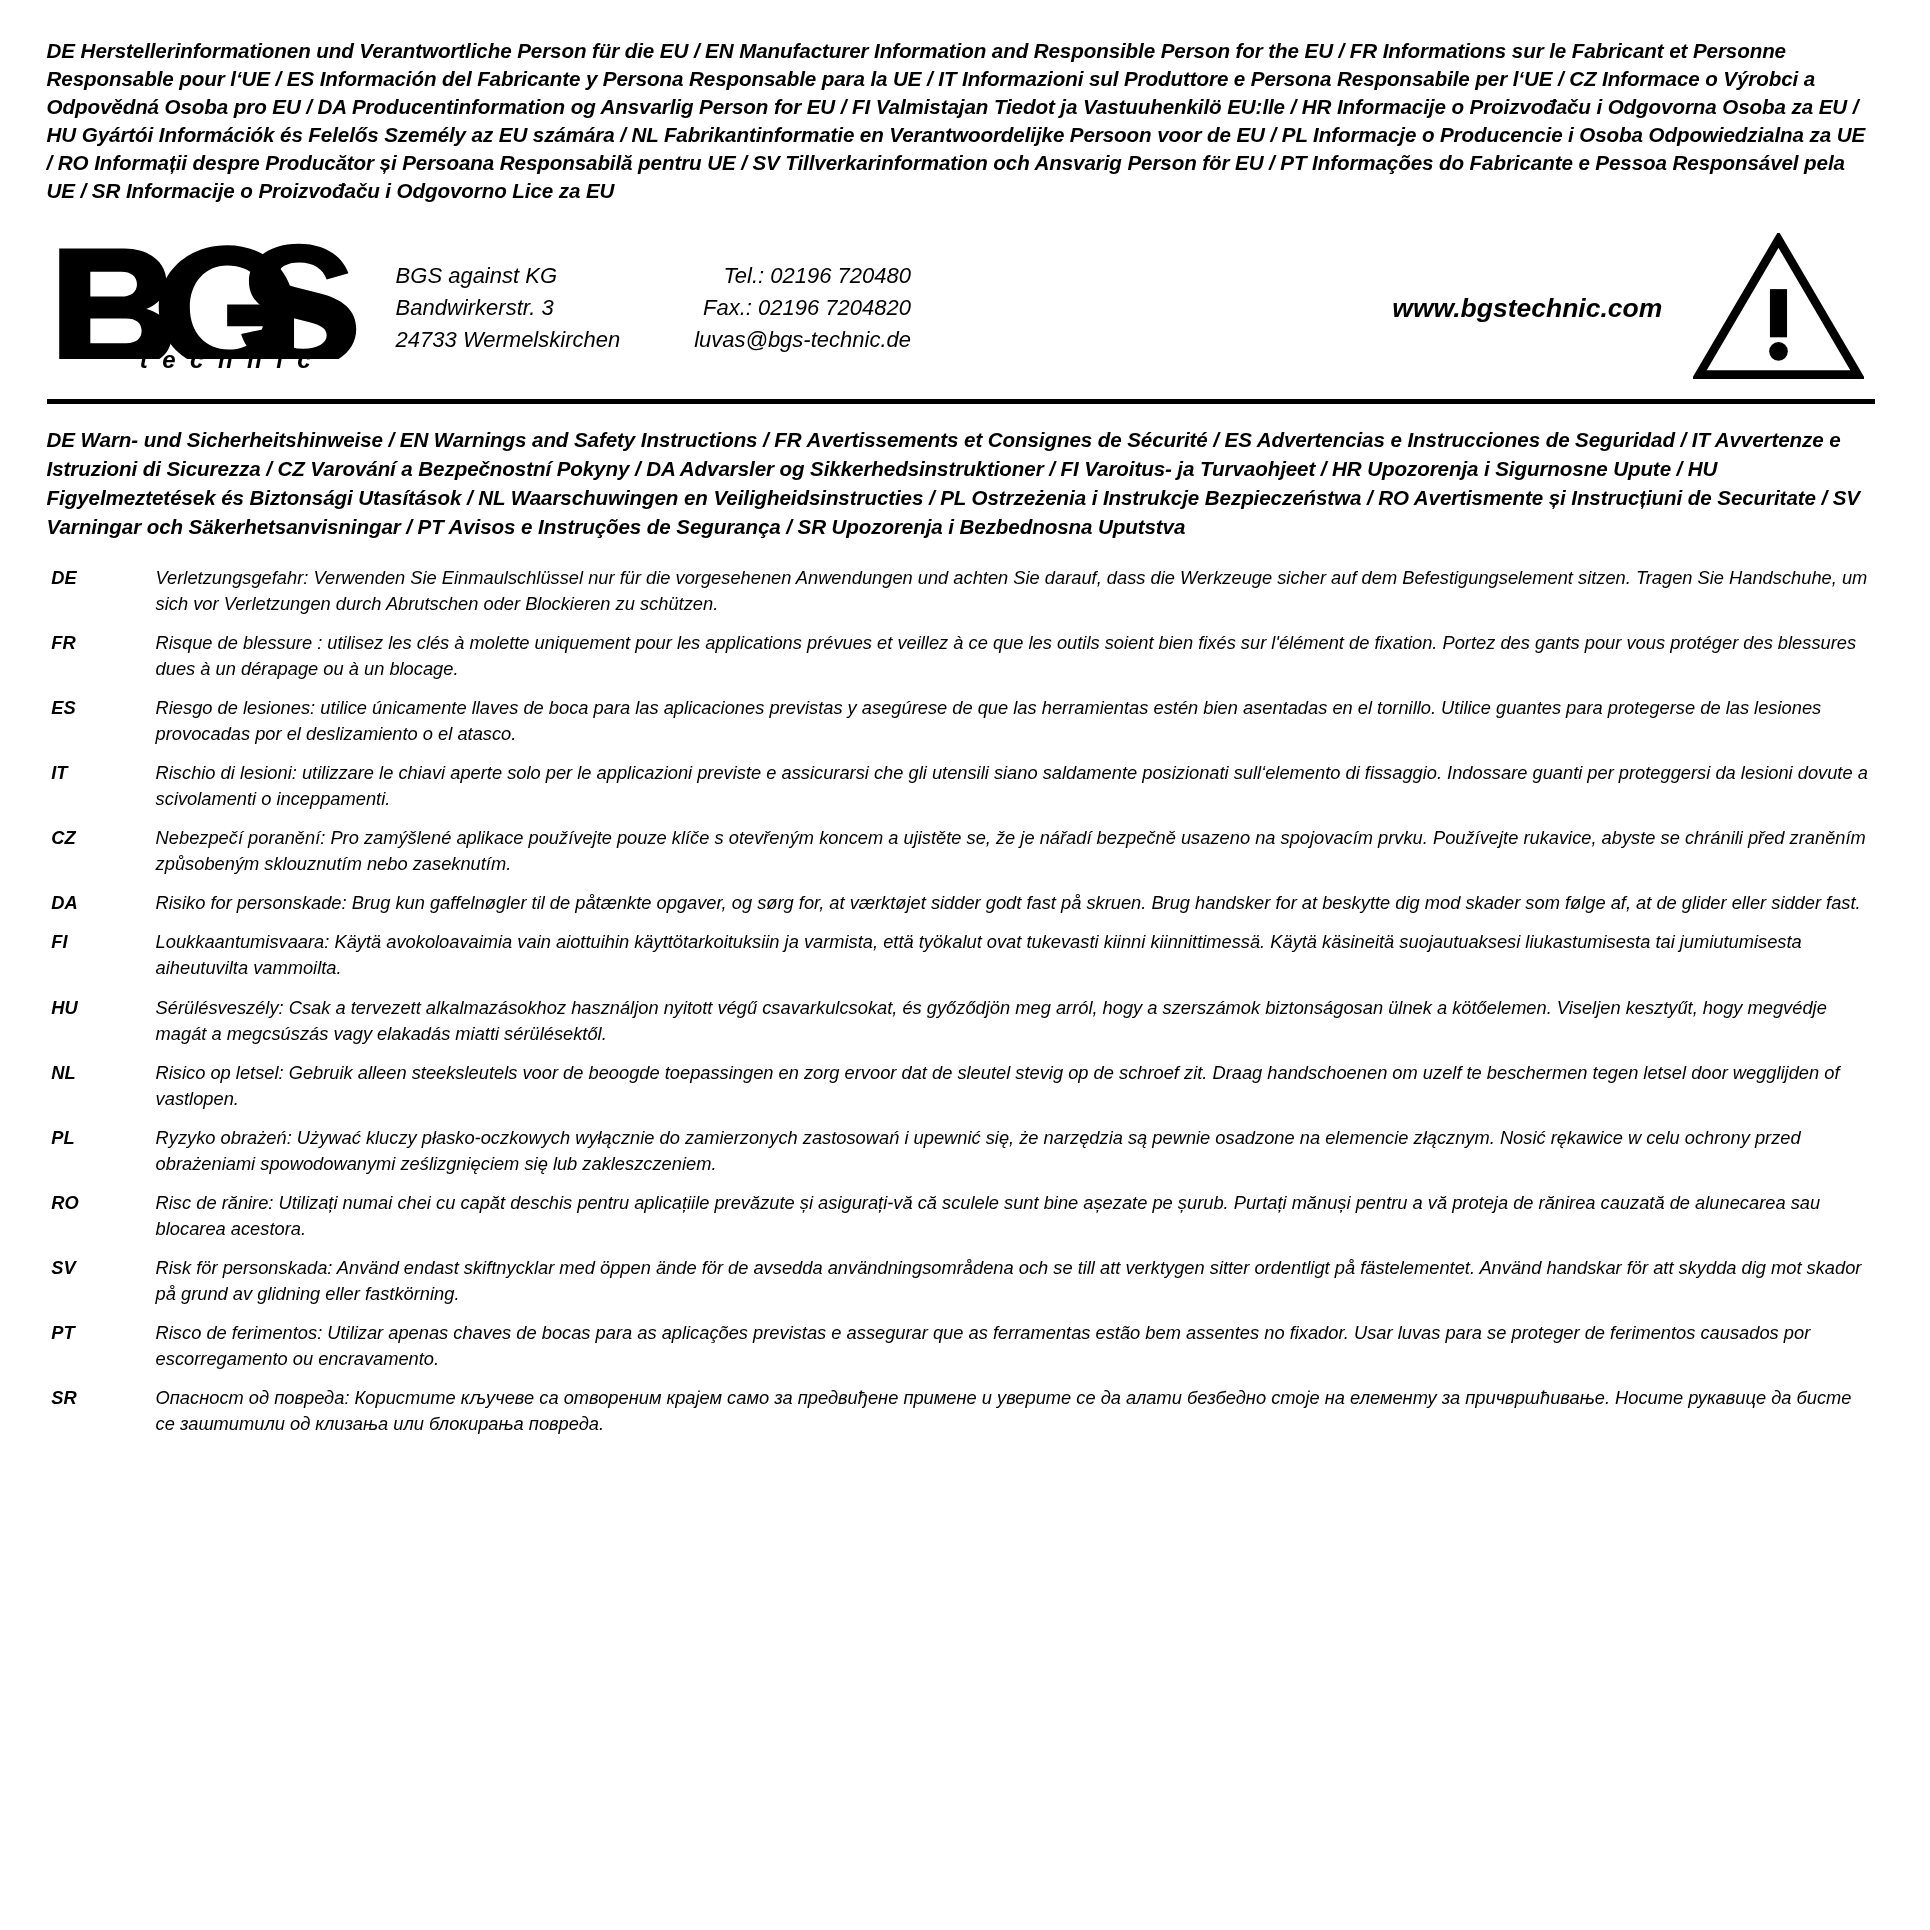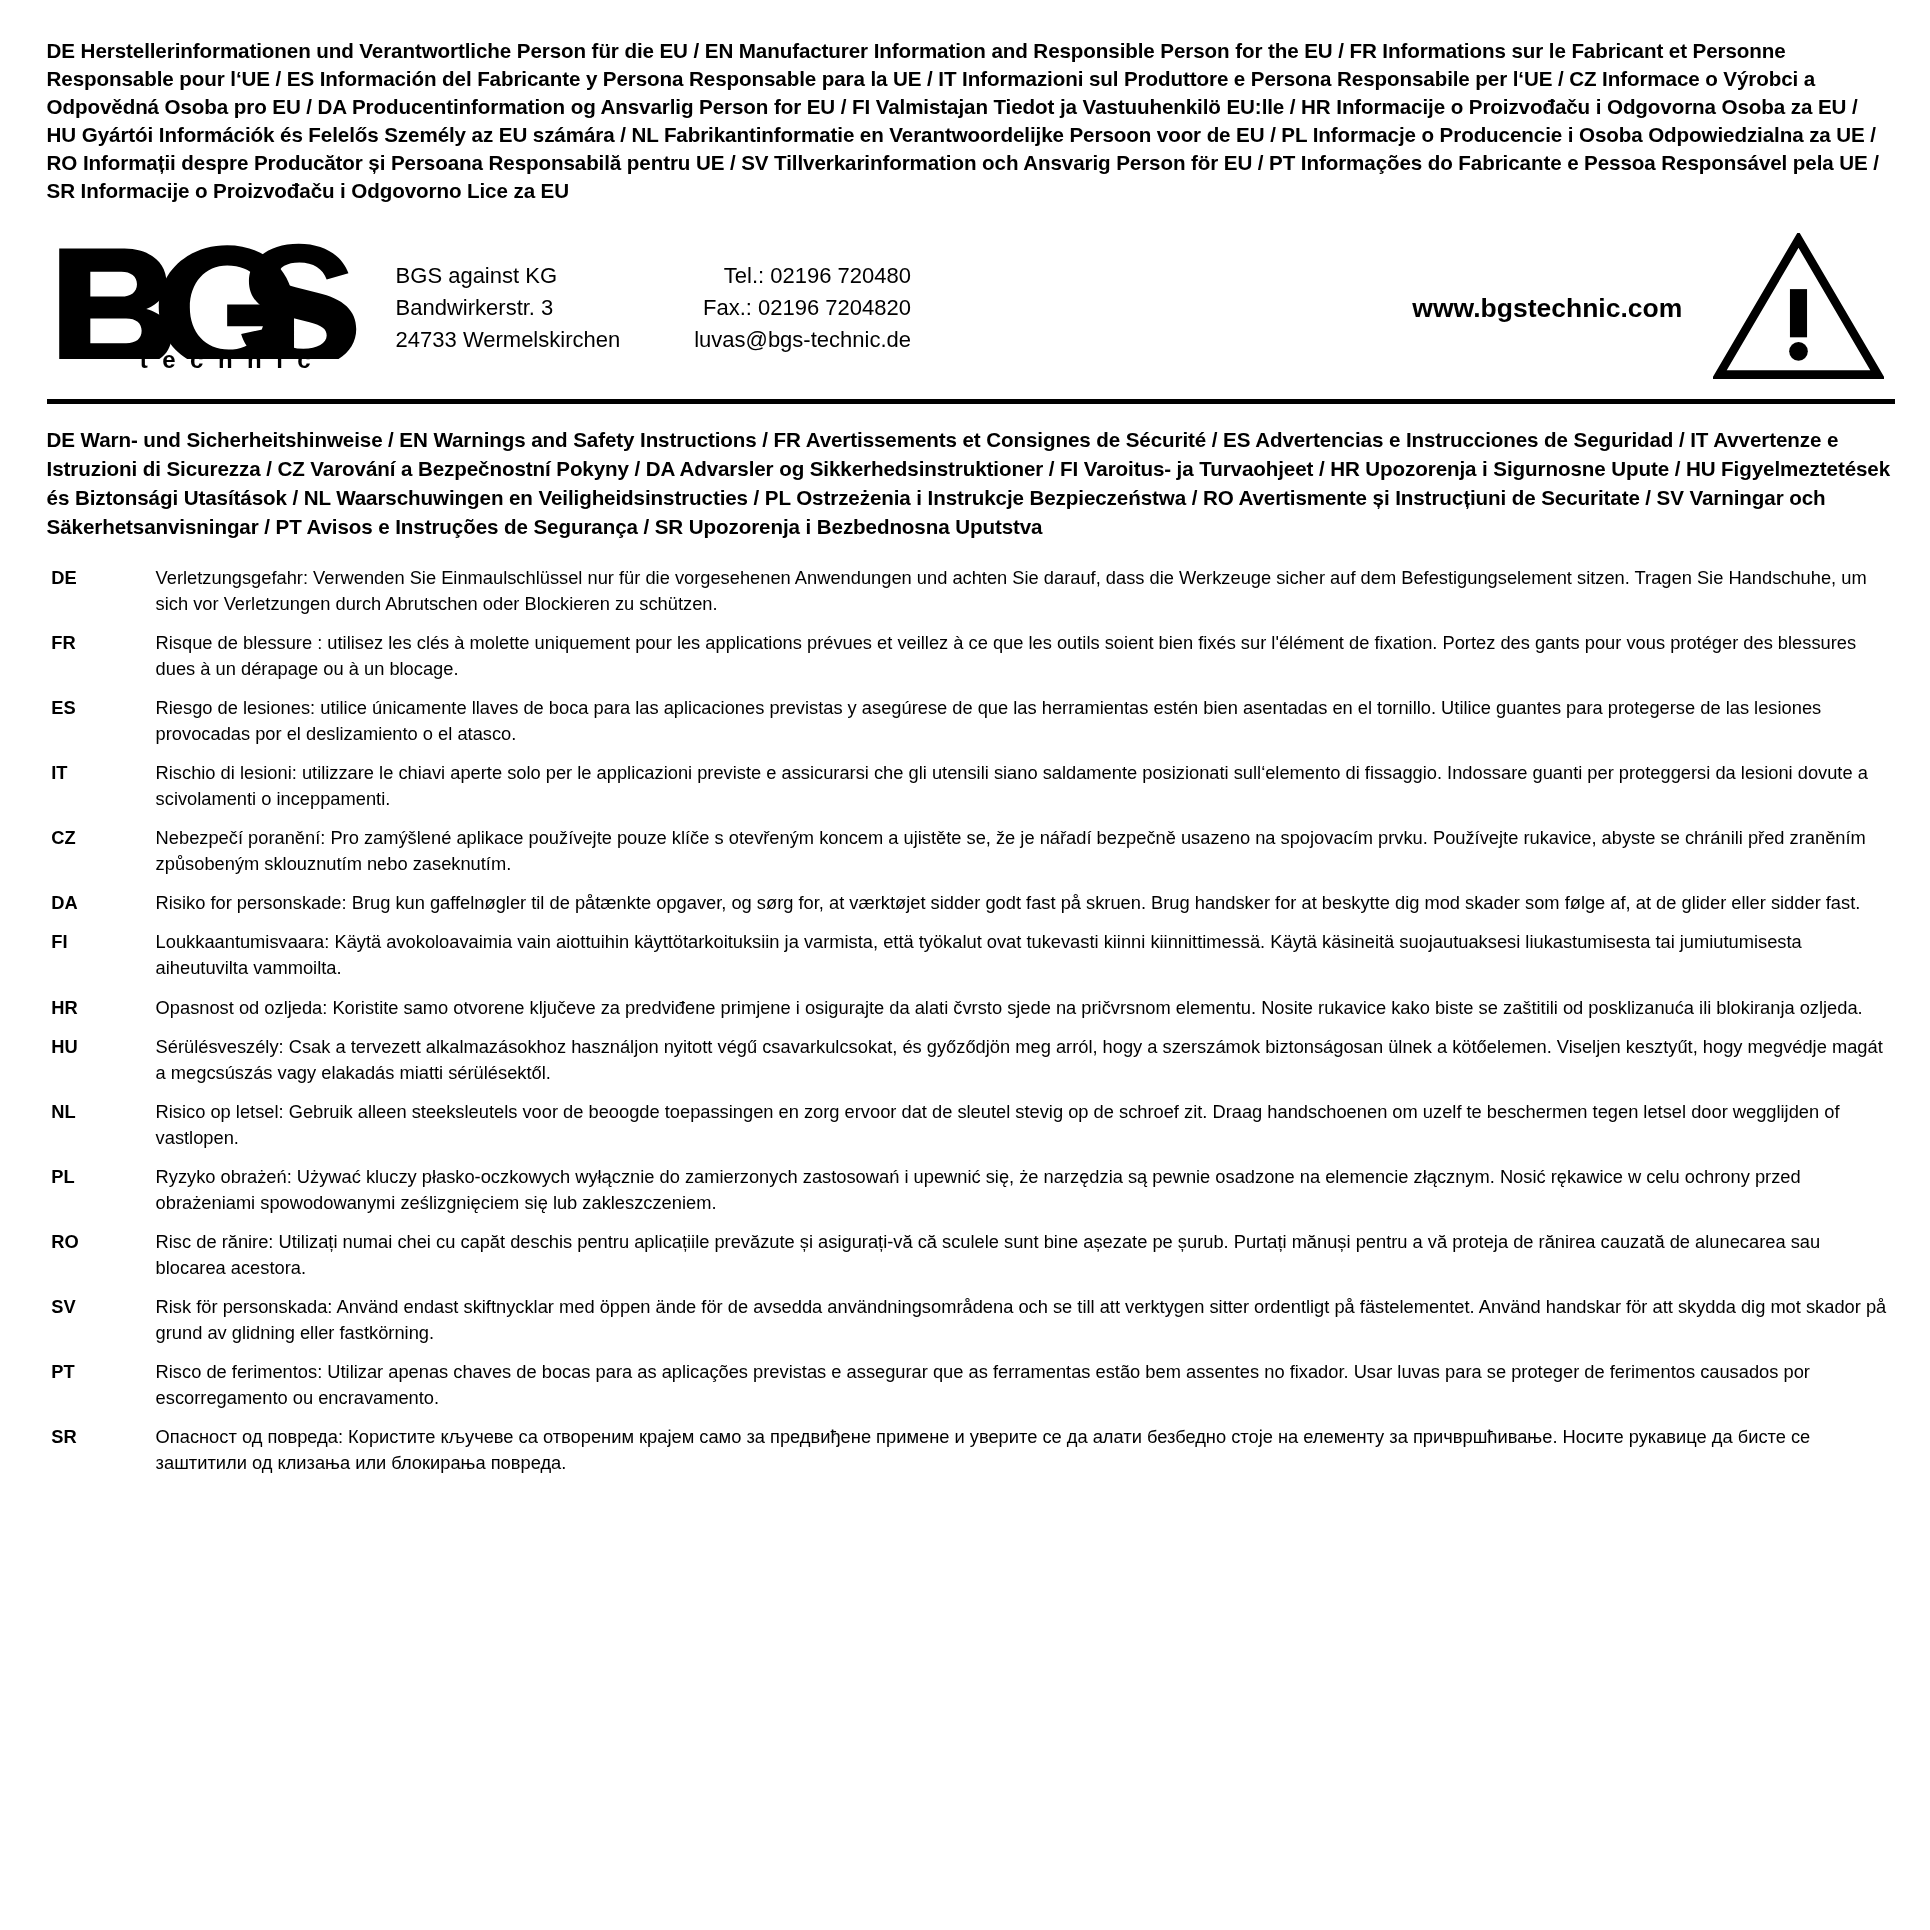--- a/index.html
+++ b/index.html
@@ -11,22 +11,23 @@
     width: 1930px;
     height: 1930px;
     font-family: "Liberation Sans", sans-serif;
     color: #000000;
     -webkit-font-smoothing: antialiased;
   }
   .page {
     box-sizing: border-box;
     width: 1930px;
     height: 1460px;
-    padding: 37px 33px 0 45px;
+    padding: 37px 53px 0 45px;
     position: relative;
+    font-style: italic;
   }
 
   
   .top-heading {
     font-size: 20.6px;
     font-weight: bold;
     line-height: 1.36;
     letter-spacing: -0.1px;
     text-align: left;
     margin: 0 0 17px 0;
@@ -191,24 +192,20 @@
     </div>
     <div class="lang-row">
       <div class="lang-code">DA</div>
       <div class="lang-text">Risiko for personskade: Brug kun gaffelnøgler til de påtænkte opgaver, og sørg for, at værktøjet sidder godt fast på skruen. Brug handsker for at beskytte dig mod skader som følge af, at de glider eller sidder fast.</div>
     </div>
     <div class="lang-row">
       <div class="lang-code">FI</div>
       <div class="lang-text">Loukkaantumisvaara: Käytä avokoloavaimia vain aiottuihin käyttötarkoituksiin ja varmista, että työkalut ovat tukevasti kiinni kiinnittimessä. Käytä käsineitä suojautuaksesi liukastumisesta tai jumiutumisesta aiheutuvilta vammoilta.</div>
     </div>
     <div class="lang-row">
-      <div class="lang-code">HR</div>
-      <div class="lang-text">Opasnost od ozljeda: Koristite samo otvorene ključeve za predviđene primjene i osigurajte da alati čvrsto sjede na pričvrsnom elementu. Nosite rukavice kako biste se zaštitili od posklizanuća ili blokiranja ozljeda.</div>
-    </div>
-    <div class="lang-row">
       <div class="lang-code">HU</div>
       <div class="lang-text">Sérülésveszély: Csak a tervezett alkalmazásokhoz használjon nyitott végű csavarkulcsokat, és győződjön meg arról, hogy a szerszámok biztonságosan ülnek a kötőelemen. Viseljen kesztyűt, hogy megvédje magát a megcsúszás vagy elakadás miatti sérülésektől.</div>
     </div>
     <div class="lang-row">
       <div class="lang-code">NL</div>
       <div class="lang-text">Risico op letsel: Gebruik alleen steeksleutels voor de beoogde toepassingen en zorg ervoor dat de sleutel stevig op de schroef zit. Draag handschoenen om uzelf te beschermen tegen letsel door wegglijden of vastlopen.</div>
     </div>
     <div class="lang-row">
       <div class="lang-code">PL</div>
       <div class="lang-text">Ryzyko obrażeń: Używać kluczy płasko-oczkowych wyłącznie do zamierzonych zastosowań i upewnić się, że narzędzia są pewnie osadzone na elemencie złącznym. Nosić rękawice w celu ochrony przed obrażeniami spowodowanymi ześlizgnięciem się lub zakleszczeniem.</div>

